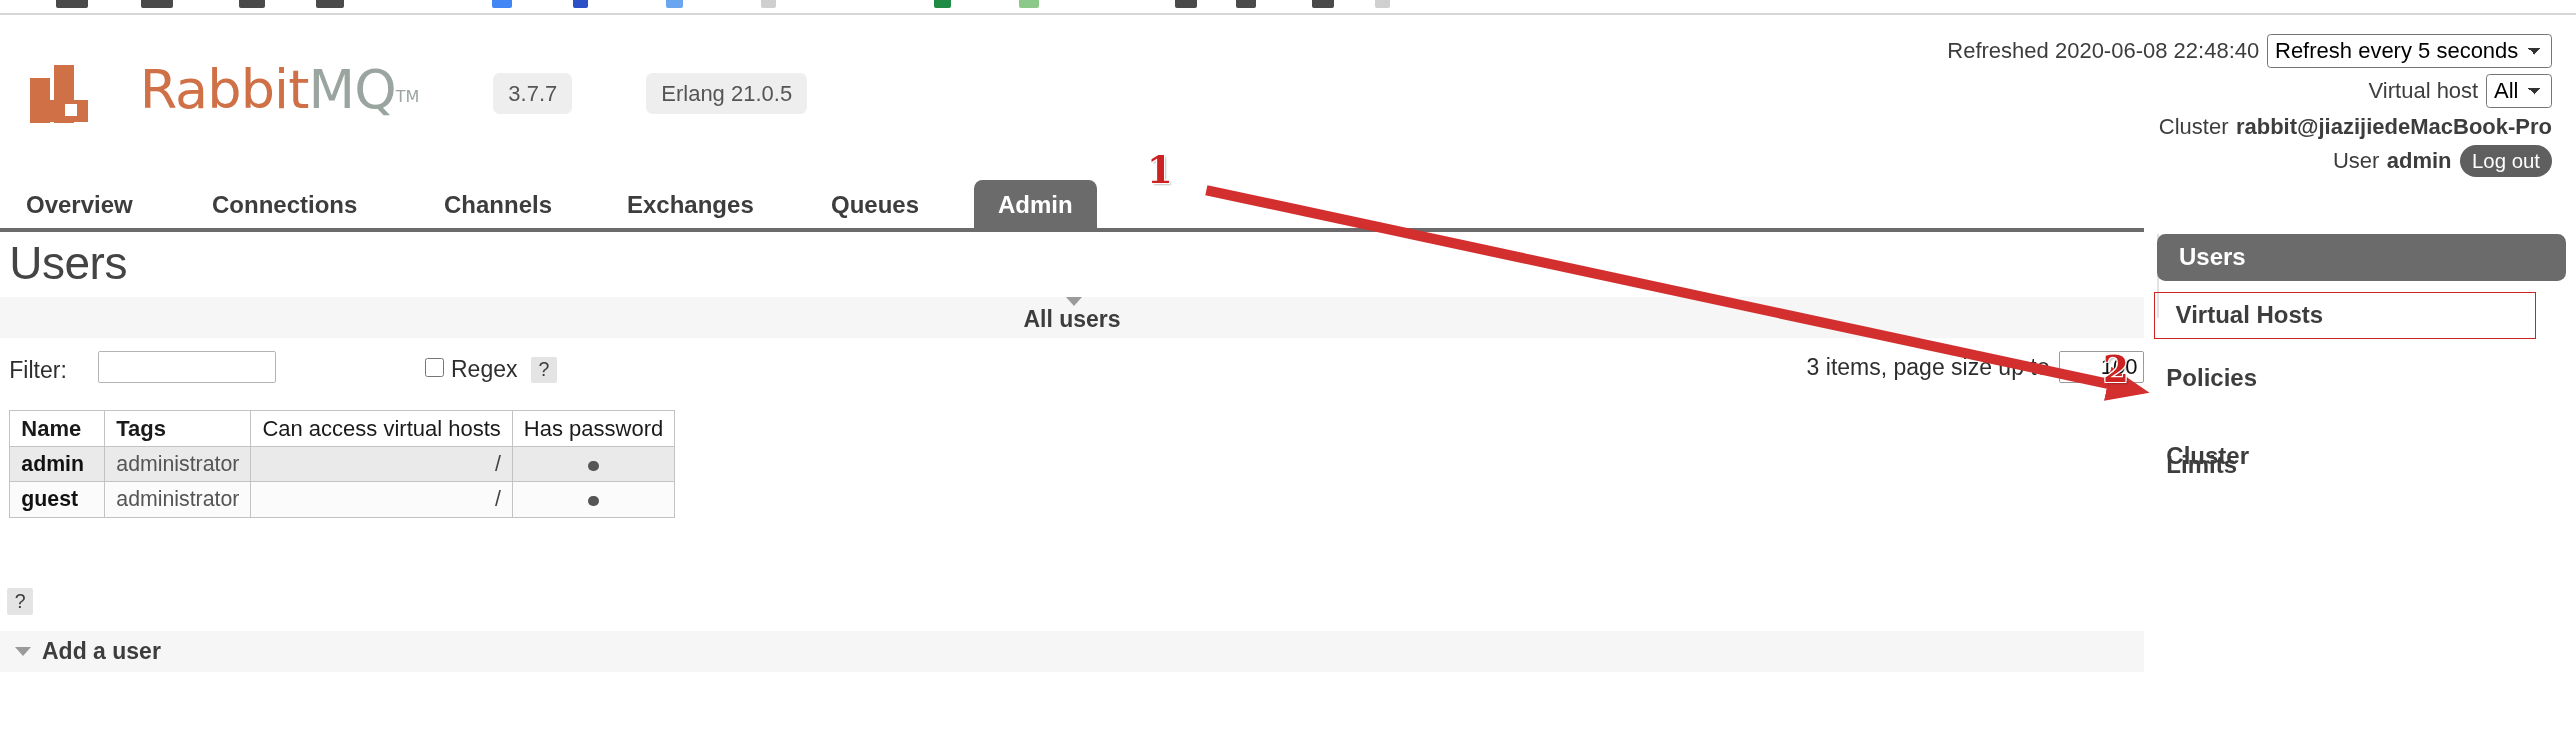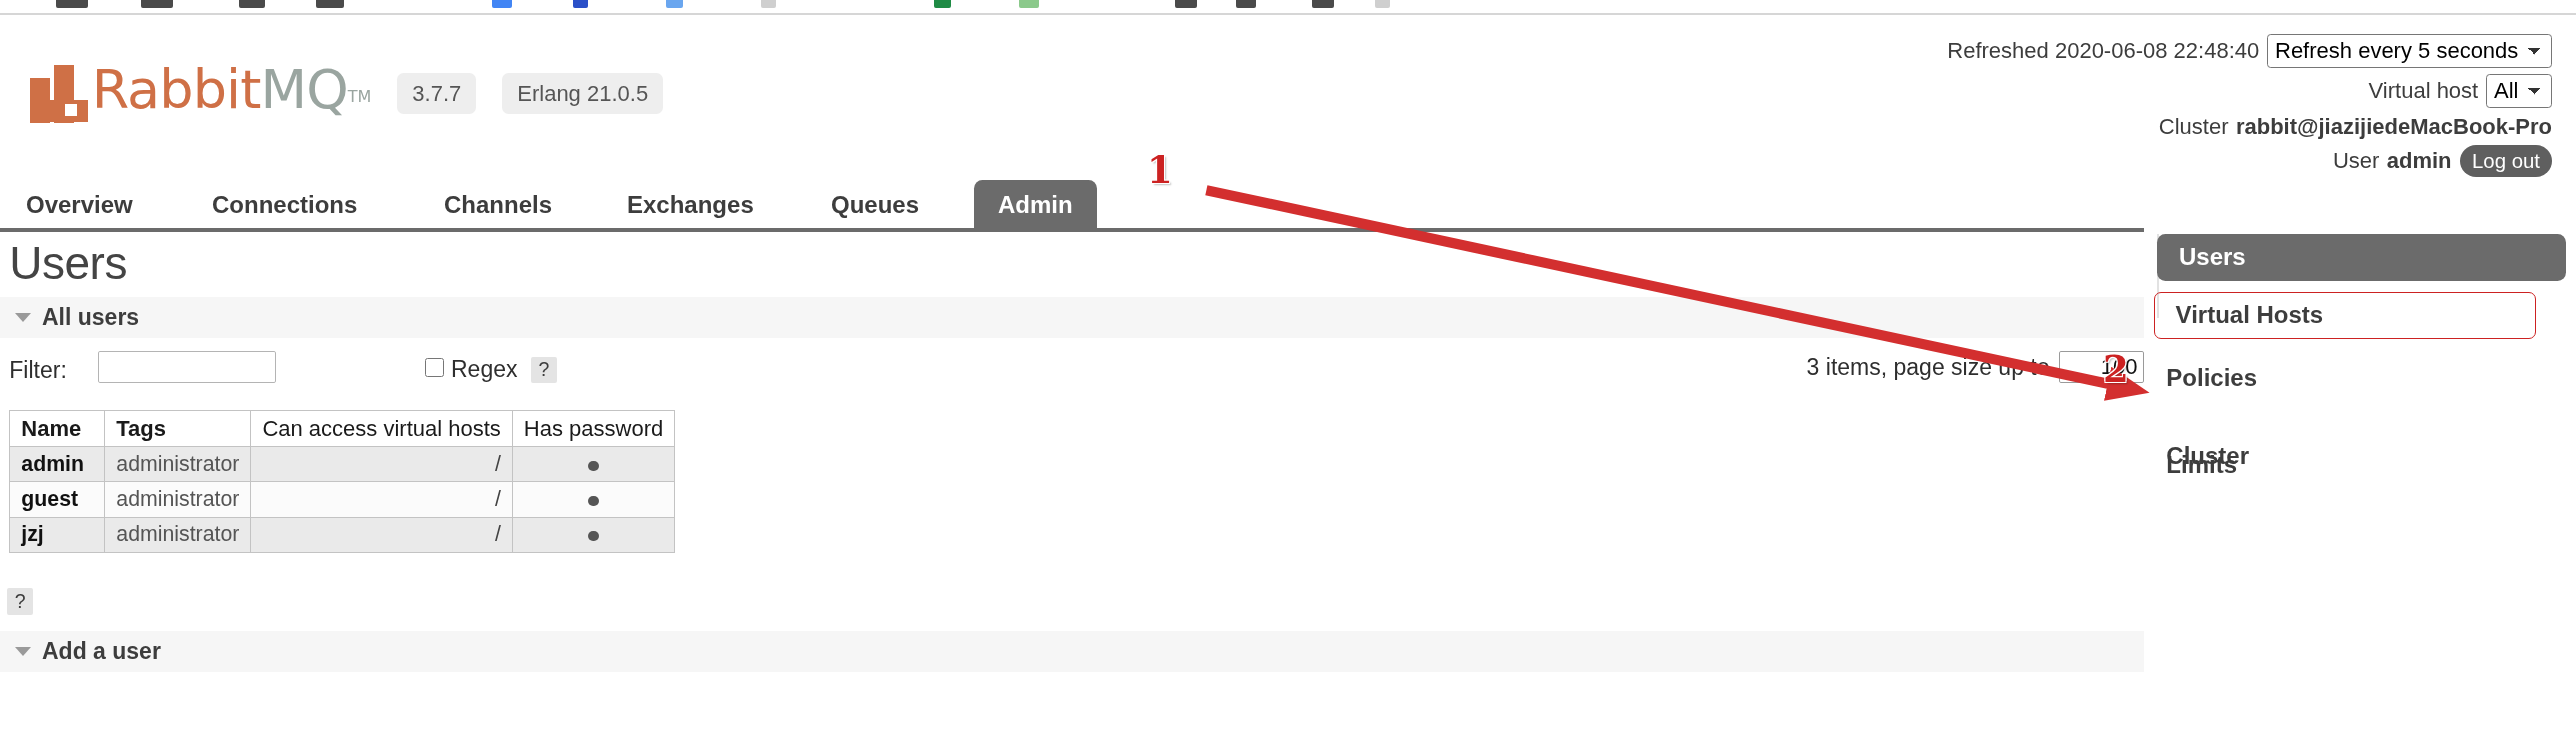--- a/index.html
+++ b/index.html
@@ -59,20 +59,21 @@
     position: absolute;
     top: 0; left: 0;
     width: 2576px;
     height: 169px;
   }
   #logo-block {
     position: absolute;
     left: 30px; top: 48px;
     display: flex;
     align-items: center;
+    gap: 48px;
   }
   #logo-mark {
     position: relative;
     width: 58px;
     height: 58px;
     margin-right: 3.7px;
   }
   .lm-part { position: absolute; background: #cf7046; }
   #lm-left   { left: 0;    top: 13px; width: 20.4px; height: 45px; }
   #lm-right  { left: 24px; top: 0;    width: 20.4px; height: 58px; }
@@ -209,20 +210,21 @@
     letter-spacing: -0.5px;
   }
   #section-all-users {
     position: absolute;
     left: 0; top: 63px;
     width: 2144px;
     height: 41px;
     background: #f6f6f6;
     display: flex;
     align-items: center;
+    flex-direction: column;
   }
   .caret-down {
     width: 0; height: 0;
     border-left: 8.4px solid transparent;
     border-right: 8.4px solid transparent;
     border-top: 9.3px solid #9a9a9a;
     margin-left: 15px;
     margin-right: 11px;
   }
   .section-label {
@@ -391,21 +393,21 @@
     left: 0;
   }
   .side-item.highlighted {
     border: 1.9px solid #cc2222;
     width: 382px;
     padding: 8.4px 0 8.4px 20.4px;
     box-sizing: border-box;
     left: -2.8px;
   }
   #side-users        { top: 0px; }
-  #side-virtualhosts { top: 58px; border-radius: 7px; }
+  #side-virtualhosts { top: 58px; }
   #side-policies     { top: 130px; }
   #side-limits       { top: 169px; margin-top: 48px; }
   #side-cluster      { top: 208px; }
 
   
   #annotations {
     position: absolute;
     top: 0; left: 0;
     width: 2576px;
     height: 744px;
@@ -536,26 +538,20 @@
           <td class="tags">administrator</td>
           <td class="vhosts">/</td>
           <td class="haspw"><span class="dot"></span></td>
         </tr>
         <tr>
           <td class="name">guest</td>
           <td class="tags">administrator</td>
           <td class="vhosts">/</td>
           <td class="haspw"><span class="dot"></span></td>
         </tr>
-        <tr>
-          <td class="name">jzj</td>
-          <td class="tags">administrator</td>
-          <td class="vhosts">/</td>
-          <td class="haspw"><span class="dot"></span></td>
-        </tr>
       </tbody>
     </table>
 
     <span id="table-help" class="help-q">?</span>
 
     <div id="section-add-user">
       <span class="caret-down"></span>
       <span class="section-label">Add a user</span>
     </div>
   </div>

